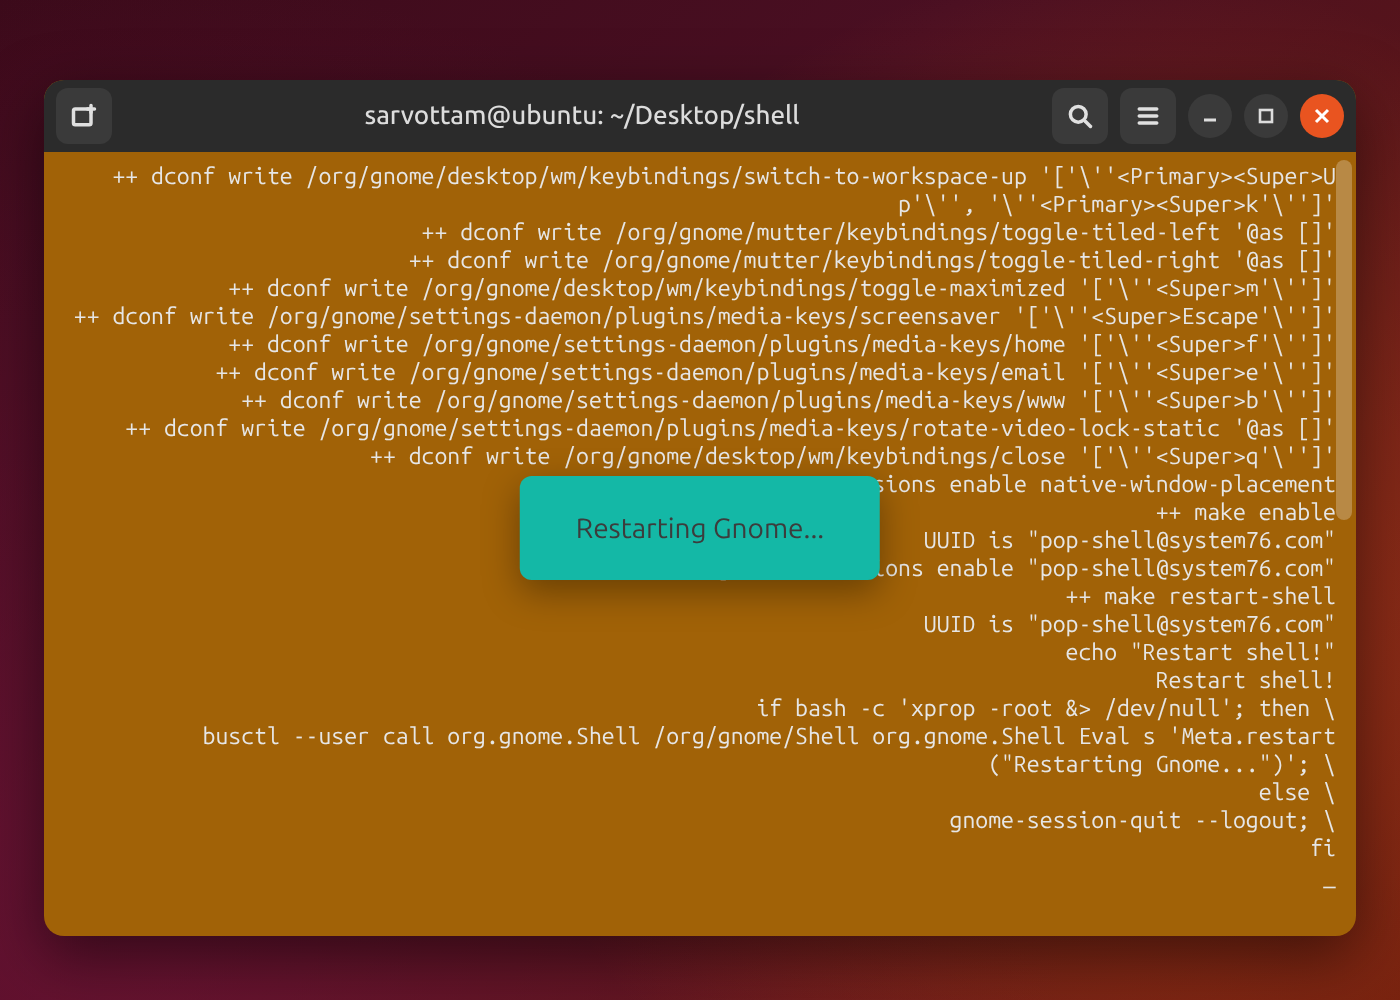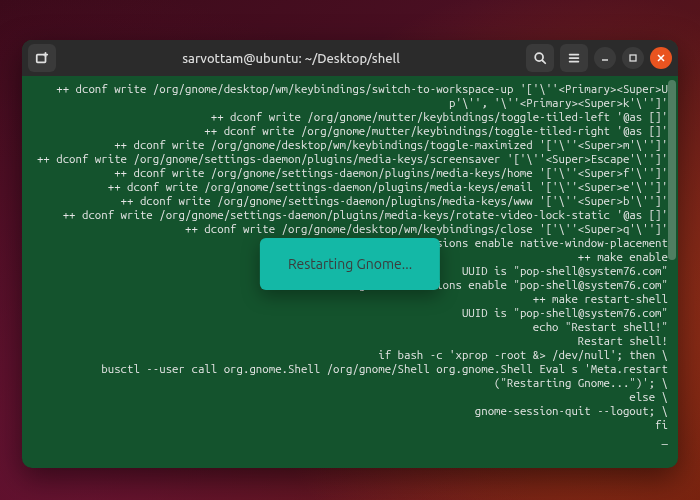--- a/index.html
+++ b/index.html
@@ -19,21 +19,21 @@
       radial-gradient(circle at 80% 60%, rgba(240,90,30,0.45), transparent 50%),
       radial-gradient(circle at 10% 90%, rgba(120,20,60,0.6), transparent 60%),
       linear-gradient(135deg, #3b0a1a 0%, #4a0f22 40%, #6b1d0e 100%);
   }
   .terminal-window {
     position: absolute;
     top: 40px;
     left: 22px;
     right: 22px;
     bottom: 32px;
-    background: #14532d;
+    background: #a16207;
     border-radius: 10px;
     box-shadow: 0 10px 30px rgba(0,0,0,0.5);
     display: flex;
     flex-direction: column;
     overflow: hidden;
   }
   .titlebar {
     height: 36px;
     background: #2b2b2b;
     display: flex;

